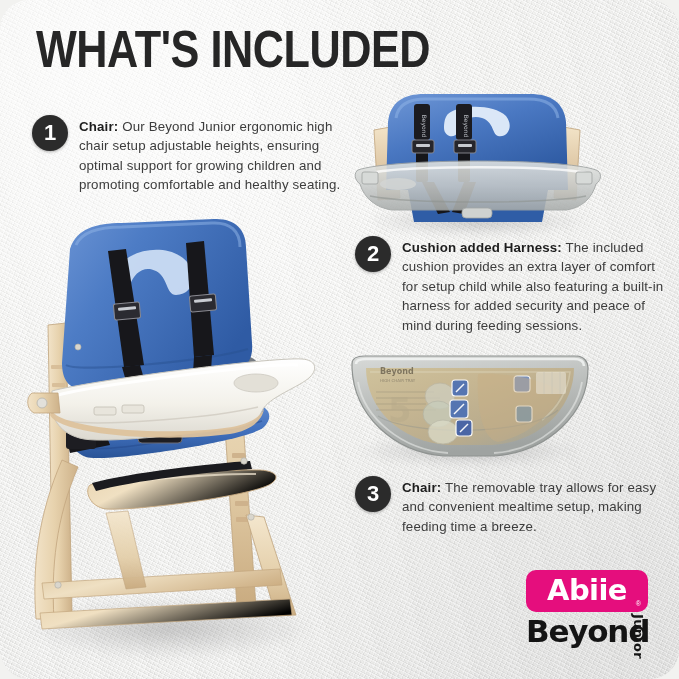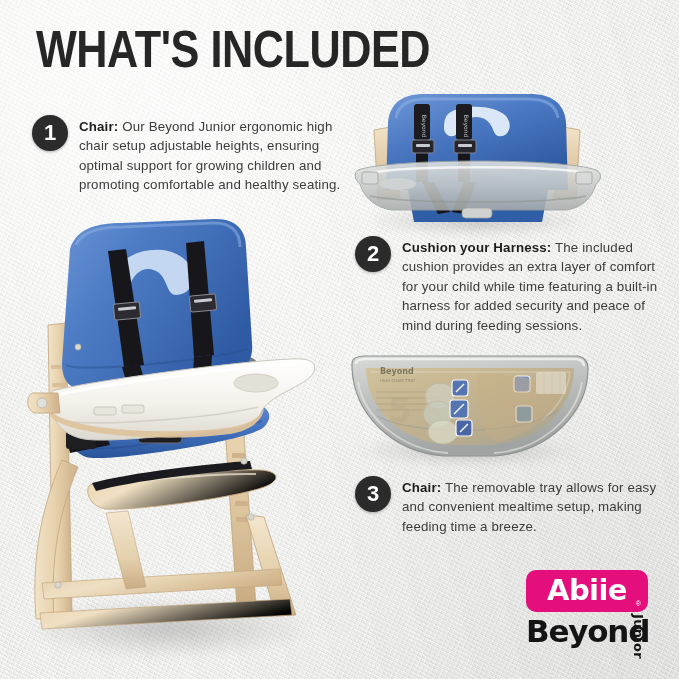--- a/index.html
+++ b/index.html
@@ -12,20 +12,21 @@
     overflow:hidden;
   }
 
   
   #stage {
     position:absolute; inset:0;
     width:679px; height:679px;
     background:
       radial-gradient(ellipse at 30% 20%, #fbfbfa 0%, #f3f3f1 45%, #ececeb 100%);
     overflow:hidden;
+    border-radius:29px;
   }
   #stage::before {
     content:"";
     position:absolute; inset:-20px;
     background-image:
       repeating-linear-gradient(27deg, rgba(255,255,255,.55) 0 1px, rgba(0,0,0,.035) 1px 2px, rgba(255,255,255,0) 2px 4px),
       repeating-linear-gradient(113deg, rgba(255,255,255,.45) 0 1px, rgba(0,0,0,.03) 1px 2px, rgba(255,255,255,0) 2px 5px),
       repeating-linear-gradient(68deg, rgba(0,0,0,.022) 0 1px, rgba(255,255,255,0) 1px 3px);
     opacity:.95;
     pointer-events:none;
@@ -178,21 +179,21 @@
   <div class="feature" id="feature-1">
     <div class="badge">1</div>
     <div class="ftext">
       <b>Chair:</b><span> Our Beyond Junior ergonomic high chair setup adjustable heights, ensuring optimal support for growing children and promoting comfortable and healthy seating.</span>
     </div>
   </div>
 
   <div class="feature" id="feature-2">
     <div class="badge">2</div>
     <div class="ftext">
-      <b>Cushion your Harness:</b><span> The included cushion provides an extra layer of comfort for your child while time featuring a built-in harness for added security and peace of mind during feeding sessions.</span>
+      <b>Cushion added Harness:</b><span> The included cushion provides an extra layer of comfort for setup child while also featuring a built-in harness for added security and peace of mind during feeding sessions.</span>
     </div>
   </div>
 
   <div class="feature" id="feature-3">
     <div class="badge">3</div>
     <div class="ftext">
       <b>Chair:</b><span> The removable tray allows for easy and convenient mealtime setup, making feeding time a breeze.</span>
     </div>
   </div>
 

